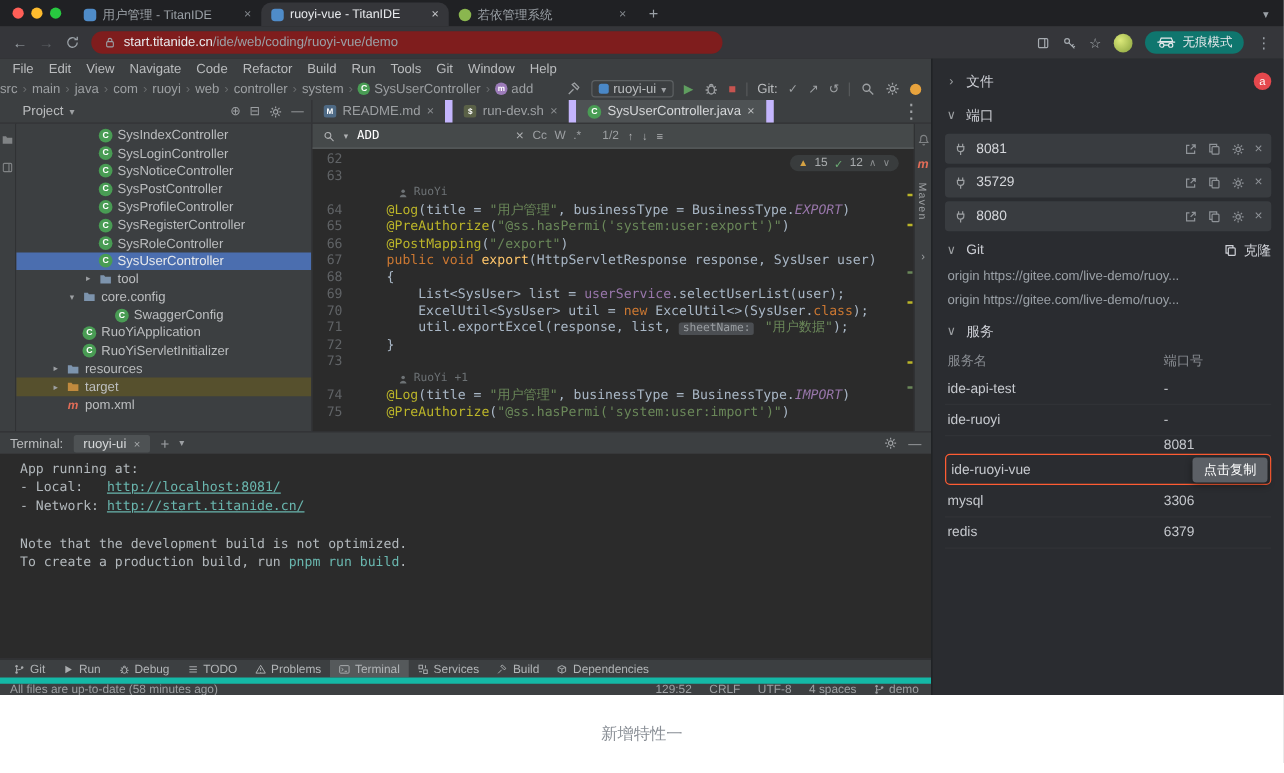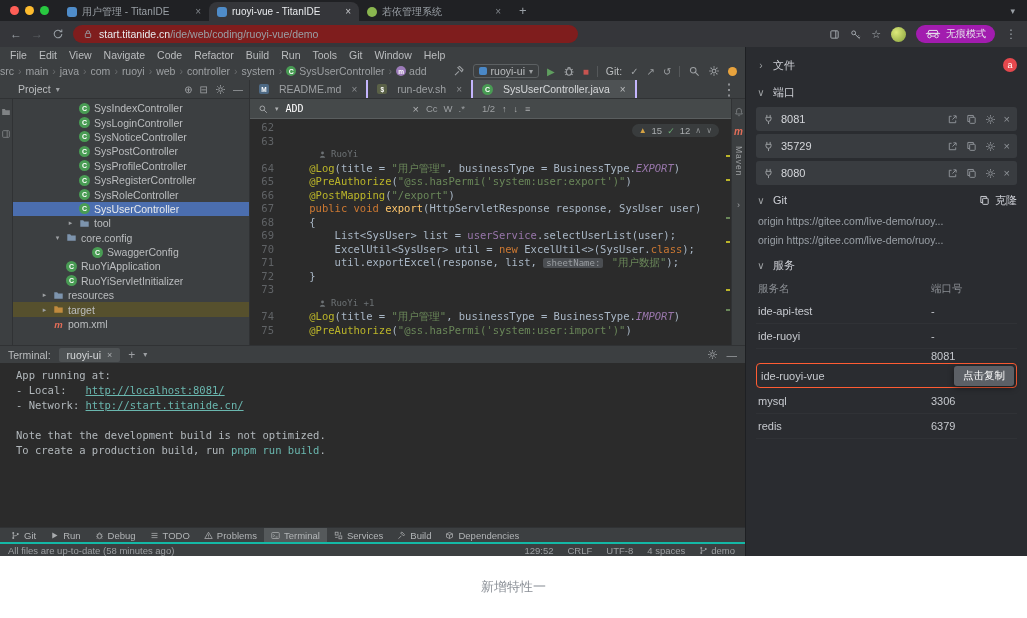--- a/index.html
+++ b/index.html
@@ -31,21 +31,21 @@
 #reload-ic{width:12px;height:12px;color:#9aa0a6}
 .urlpill{flex:1;max-width:505px;height:18px;background:#7f1d1d;border-radius:9px;display:flex;align-items:center;gap:6px;padding:0 10px;overflow:hidden}
 .lockic{width:10px;height:10px;color:#9aa0a6}
 .url{font-size:10.5px;color:#e8eaed;white-space:nowrap}
 .url b{font-weight:normal;color:#e8eaed}
 .url .path{color:#9aa0a6}
 .addr-right{display:flex;align-items:center;gap:10px;margin-left:auto}
 .a-ic{color:#a6abb0}
 .a-ic.star{font-size:11px}
 .avatar{width:15px;height:15px;border-radius:50%;background:radial-gradient(circle at 35% 35%,#dce97a,#86a03c)}
-.incog{display:flex;align-items:center;gap:5px;background:#a21caf;border-radius:10px;padding:2px 9px;color:#e8eaed;font-size:10px;white-space:nowrap}
+.incog{display:flex;align-items:center;gap:5px;background:#0f766e;border-radius:10px;padding:2px 9px;color:#e8eaed;font-size:10px;white-space:nowrap}
 .incogic{width:16px;height:10px;color:#e8eaed}
 
 .content{display:flex;height:509px}
 .ide{width:745px;display:flex;flex-direction:column;background:#3c3f41;overflow:hidden}
 .side{flex:1;background:#2a2c30;border-left:1px solid #1e2023;padding:6px 10px;font-size:11px;color:#ced0d6;overflow:hidden}
 
 .menubar{height:15px;display:flex;align-items:center;padding-left:4px;font-size:10.5px;color:#bbbdbf}
 .mitem{padding:0 6px}
 .toolbar{height:18px;display:flex;align-items:center;padding:0 0;font-size:10.5px;color:#9da0a3}
 .crumbs{display:flex;align-items:center;gap:3px;white-space:nowrap}
@@ -62,21 +62,21 @@
 .gitlabel{color:#bbbdbf}
 .tsep{width:1px;height:11px;background:#55585a}
 .orangedot{width:9px;height:9px;border-radius:50%;background:#e8a33d}
 
 .panes-header{height:19px;display:flex;align-items:stretch;border-bottom:1px solid #303234;background:#3c3f41}
 .proj-header{width:250px;display:flex;align-items:center;gap:5px;padding:0 6px 0 18px;font-size:10.5px;color:#bbbdbf;border-right:1px solid #303234}
 .pcaret{font-size:8px;color:#9da0a3}
 .proj-icons{margin-left:auto;display:flex;align-items:center;gap:7px;color:#9da0a3;font-size:10px}
 .p-ic{width:11px;height:11px;color:#9da0a3}
 .edtabs{display:flex;align-items:stretch}
-.ftab{display:flex;align-items:center;gap:10px;padding:0 9px;font-size:10.5px;color:#9da0a3;border-right:2px solid #c4b5fd}
+.ftab{display:flex;align-items:center;gap:5px;padding:0 9px;font-size:10.5px;color:#9da0a3;border-right:6px solid #c4b5fd}
 .ftab.active{background:#4e5254;color:#d6d8da}
 .fchip{width:10px;height:10px;border-radius:2px;font-size:6.5px;font-weight:bold;color:#fff;display:flex;align-items:center;justify-content:center;flex:none}
 .fchip.md{background:#4e6a85}
 .fchip.sh{background:#5a6147}
 .edtabs-more{margin-left:auto;color:#9da0a3;padding:0 8px;display:flex;align-items:center}
 
 .main{flex:1;display:flex;min-height:0}
 .lstripe{width:13px;background:#3c3f41;border-right:1px solid #303234;display:flex;flex-direction:column;align-items:center;gap:12px;padding-top:8px}
 .s-ic{width:10px;height:10px;color:#808385}
 .tree{width:237px;background:#3c3f41;border-right:1px solid #303234;padding-top:2px;font-size:10.5px;color:#bbbdbf;overflow:hidden}
@@ -132,21 +132,21 @@
 .term-right{margin-left:auto;display:flex;align-items:center;gap:9px;color:#9da0a3}
 .termout{height:164px;background:#2b2b2b;padding:5px 0 0 16px;font-family:"DejaVu Sans Mono",monospace;font-size:10.5px;line-height:15px;color:#b2b8bc;flex:none;overflow:hidden}
 .tline{white-space:pre}
 .tlink{color:#6ab7af;text-decoration:underline}
 .tcode{color:#6ab7af}
 
 .bottombar{height:15px;background:#3c3f41;border-top:1px solid #303234;display:flex;align-items:stretch;padding:0 4px;font-size:9.5px;color:#b2b5b7;flex:none}
 .bb-item{display:flex;align-items:center;gap:4px;padding:0 7px}
 .bb-item.active{background:#55595b}
 .bb-ic{width:9px;height:9px;color:#a9acae}
-.statusline{height:14px;background:#3c3f41;border-top:2px solid #14b8a6;display:flex;align-items:center;font-size:9.5px;color:#9da0a3;padding:0 8px;flex:none}
+.statusline{height:14px;background:#3c3f41;border-top:5px solid #14b8a6;display:flex;align-items:center;font-size:9.5px;color:#9da0a3;padding:0 8px;flex:none}
 .st-right{margin-left:auto;display:flex;align-items:center;gap:14px;padding-right:2px}
 .st-branch{display:flex;align-items:center;gap:3px}
 .b-ic{width:9px;height:9px;color:#9da0a3}
 
 .sp-row{display:flex;align-items:center;gap:7px}
 .files-row{height:24px}
 .spchev{color:#9da0a3;font-size:10px;width:10px;text-align:center;flex:none}
 .badge{margin-left:auto;width:14px;height:14px;border-radius:50%;background:#e5484d;color:#fff;font-size:9px;display:flex;align-items:center;justify-content:center}
 .sec-head{height:24px;margin-top:3px}
 .port-row{height:24px;background:#393c40;border-radius:3px;margin:3px 0;display:flex;align-items:center;gap:7px;padding:0 7px;color:#d5d7db;font-size:11px}

